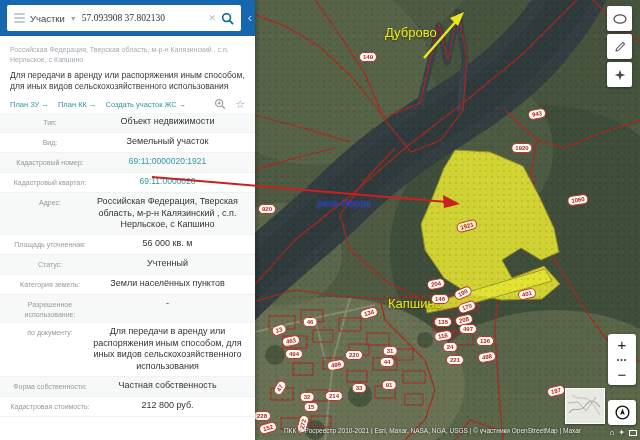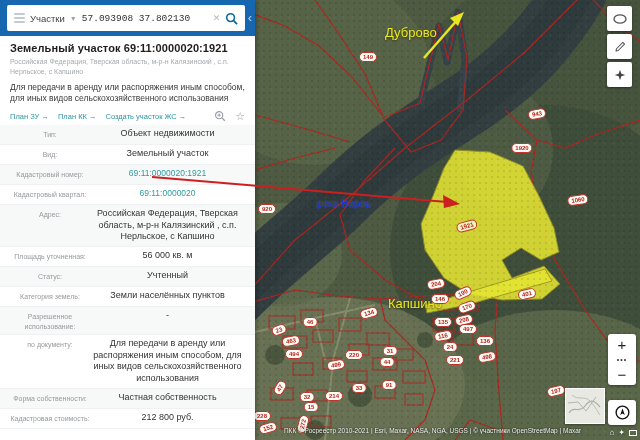--- a/index.html
+++ b/index.html
@@ -7,21 +7,21 @@
   .app{position:relative;width:640px;height:440px;display:flex;background:#fff;overflow:hidden;}
 
   
   .left-panel{position:relative;z-index:2;width:255px;height:440px;background:#fff;display:flex;flex-direction:column;overflow:hidden;box-shadow:1px 0 4px rgba(0,0,0,.35);}
   .search-bar{background:#1667af;height:36px;box-sizing:border-box;padding:5px 14px 5px 7px;display:flex;align-items:center;position:relative;flex:none;}
   .search-field{background:#fff;border-radius:2px;height:26px;flex:1;display:flex;align-items:center;padding:0 7px;gap:5px;}
   .burger{display:inline-flex;flex-direction:column;gap:2px;width:11px;flex:none;cursor:pointer;}
   .burger i{display:block;height:2px;background:#c2cad3;border-radius:1px;}
   .cat{font-size:9.5px;color:#444;white-space:nowrap;cursor:pointer;}
   .chev{font-size:7px;color:#9aa4ae;cursor:pointer;}
-  .query{flex:1;min-width:0;border:0;outline:none;font-size:9.5px;color:#333;font-family:Liberation Mono, monospace;padding:0;background:transparent;}
+  .query{flex:1;min-width:0;border:0;outline:none;font-size:9.5px;color:#333;font-family:Liberation Serif, serif;padding:0;background:transparent;}
   .clear{font-size:9px;color:#b3bac1;cursor:pointer;}
   .mag{display:inline-flex;cursor:pointer;}
   .collapse{position:absolute;right:3px;top:50%;transform:translateY(-55%);color:#bcd7ef;font-size:13px;line-height:1;cursor:pointer;}
 
   .obj-card{padding:6px 10px 3px;flex:none;}
   .obj-title{font-size:11px;font-weight:bold;color:#1d1d1d;letter-spacing:.1px;}
   .obj-sub{font-size:7px;color:#a6abb0;margin-top:3px;line-height:1.4;}
   .obj-desc{font-size:8.5px;color:#3a3a3a;margin-top:5px;line-height:1.32;}
   .links-row{display:flex;align-items:center;margin-top:6px;gap:9px;}
   .plink{font-size:7.5px;color:#2b96a5;text-decoration:none;white-space:nowrap;cursor:pointer;}
@@ -87,21 +87,20 @@
           <svg width="13" height="13" viewBox="0 0 14 14">
               <circle cx="6" cy="6" r="4.2" fill="none" stroke="#0d6a93" stroke-width="1.7"></circle>
               <line x1="9.2" y1="9.2" x2="13" y2="13" stroke="#0d6a93" stroke-width="1.9"></line>
             </svg>
         </span>
       </div>
       <span class="collapse">‹</span>
     </div>
 
     <div class="obj-card">
-      <div class="obj-title">Земельный участок 69:11:0000020:1921</div>
       <div class="obj-sub">Российская Федерация, Тверская область, м-р-н Калязинский , с.п. Нерльское, с Капшино</div>
       <div class="obj-desc">Для передачи в аренду или распоряжения иным способом, для иных видов сельскохозяйственного использования</div>
       <div class="links-row">
         <a class="plink">План ЗУ →</a>
         <a class="plink">План КК →</a>
         <a class="plink">Создать участок ЖС →</a>
         <span class="spacer"></span>
         <span class="ico">
           <svg width="12" height="12" viewBox="0 0 14 14">
               <circle cx="6" cy="6" r="4.2" fill="none" stroke="#9aa0a6" stroke-width="1.4"></circle>

